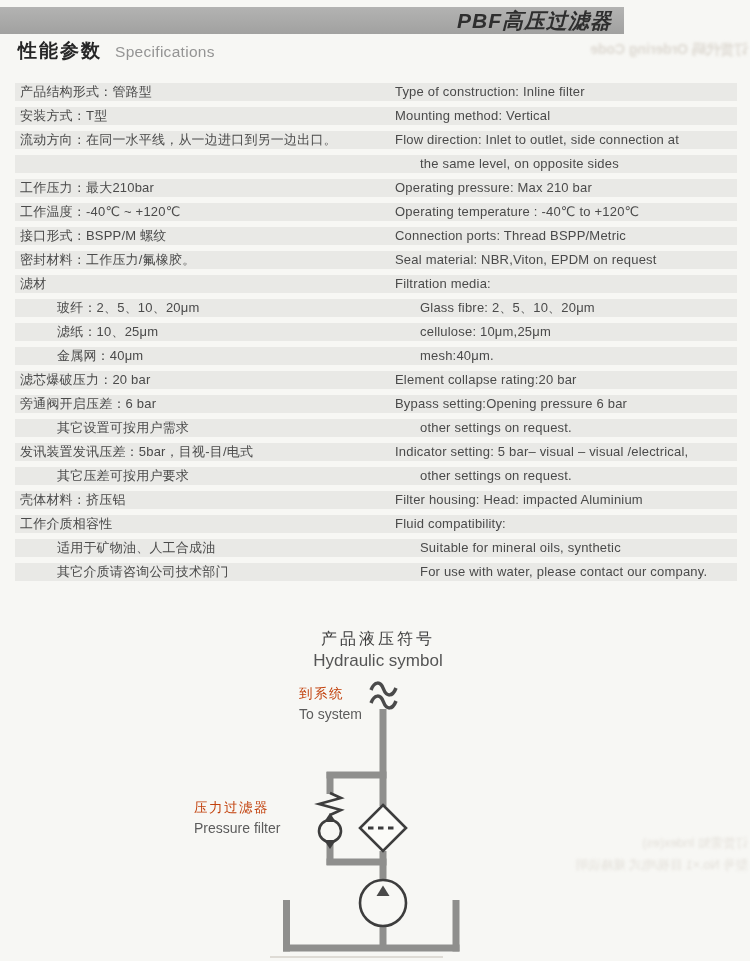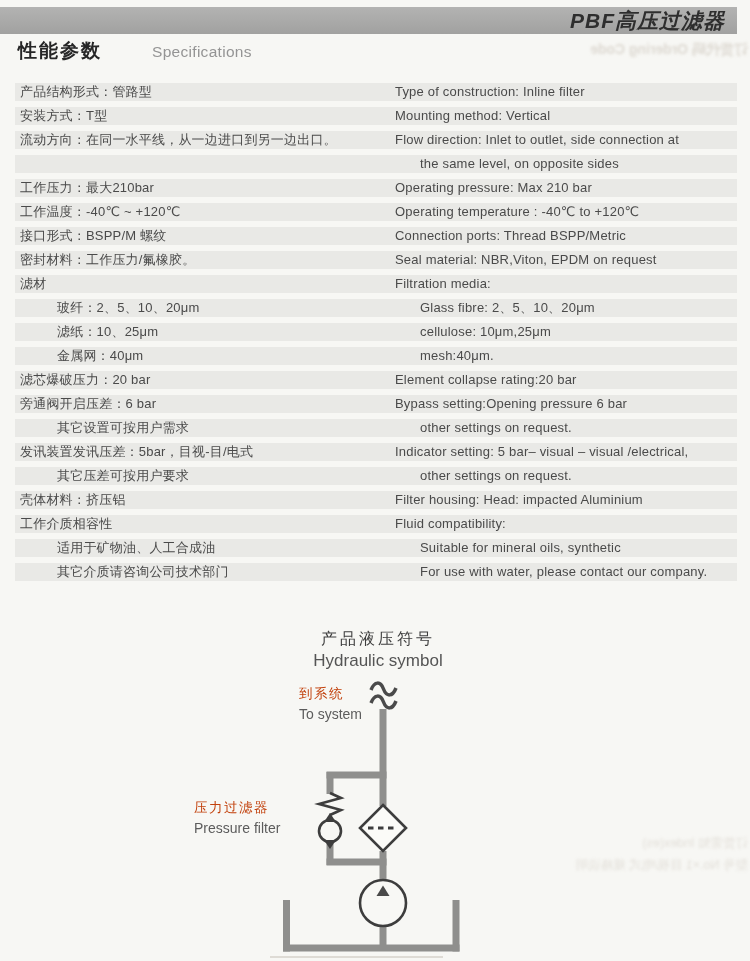--- a/index.html
+++ b/index.html
@@ -6,31 +6,31 @@
   body{
     width:750px;height:961px;position:relative;overflow:hidden;
     background:#f7f7f4;
     font-family:"Liberation Sans","DejaVu Sans",sans-serif;
     -webkit-font-smoothing:antialiased;
   }
   .page{position:absolute;inset:0;}
 
   
   .header-bar{
-    position:absolute;top:7px;left:0;width:737px;height:27px;
+    position:absolute;top:7px;left:0;width:624px;height:27px;
     background:linear-gradient(#b3b3b2,#a1a1a0);
     display:flex;align-items:center;justify-content:flex-end;
     padding-right:12px;box-sizing:border-box;
   }
   .header-title{
     font-style:italic;font-weight:bold;font-size:21px;color:#2e2e2e;
     letter-spacing:1px;white-space:nowrap;
   }
   .section-heading{
-    position:absolute;top:38px;left:18px;display:flex;align-items:baseline;gap:37px;
+    position:absolute;top:38px;left:18px;display:flex;align-items:baseline;
   }
   .section-heading .cn{font-size:19px;font-weight:bold;color:#262626;letter-spacing:2px;}
   .section-heading .en{font-size:15.5px;color:#949494;margin-left:13px;letter-spacing:.3px;}
 
   
   .ghost{
     position:absolute;color:#c7bfb4;opacity:.55;
     transform:scaleX(-1);filter:blur(1.4px);
     font-weight:bold;white-space:nowrap;pointer-events:none;
   }

